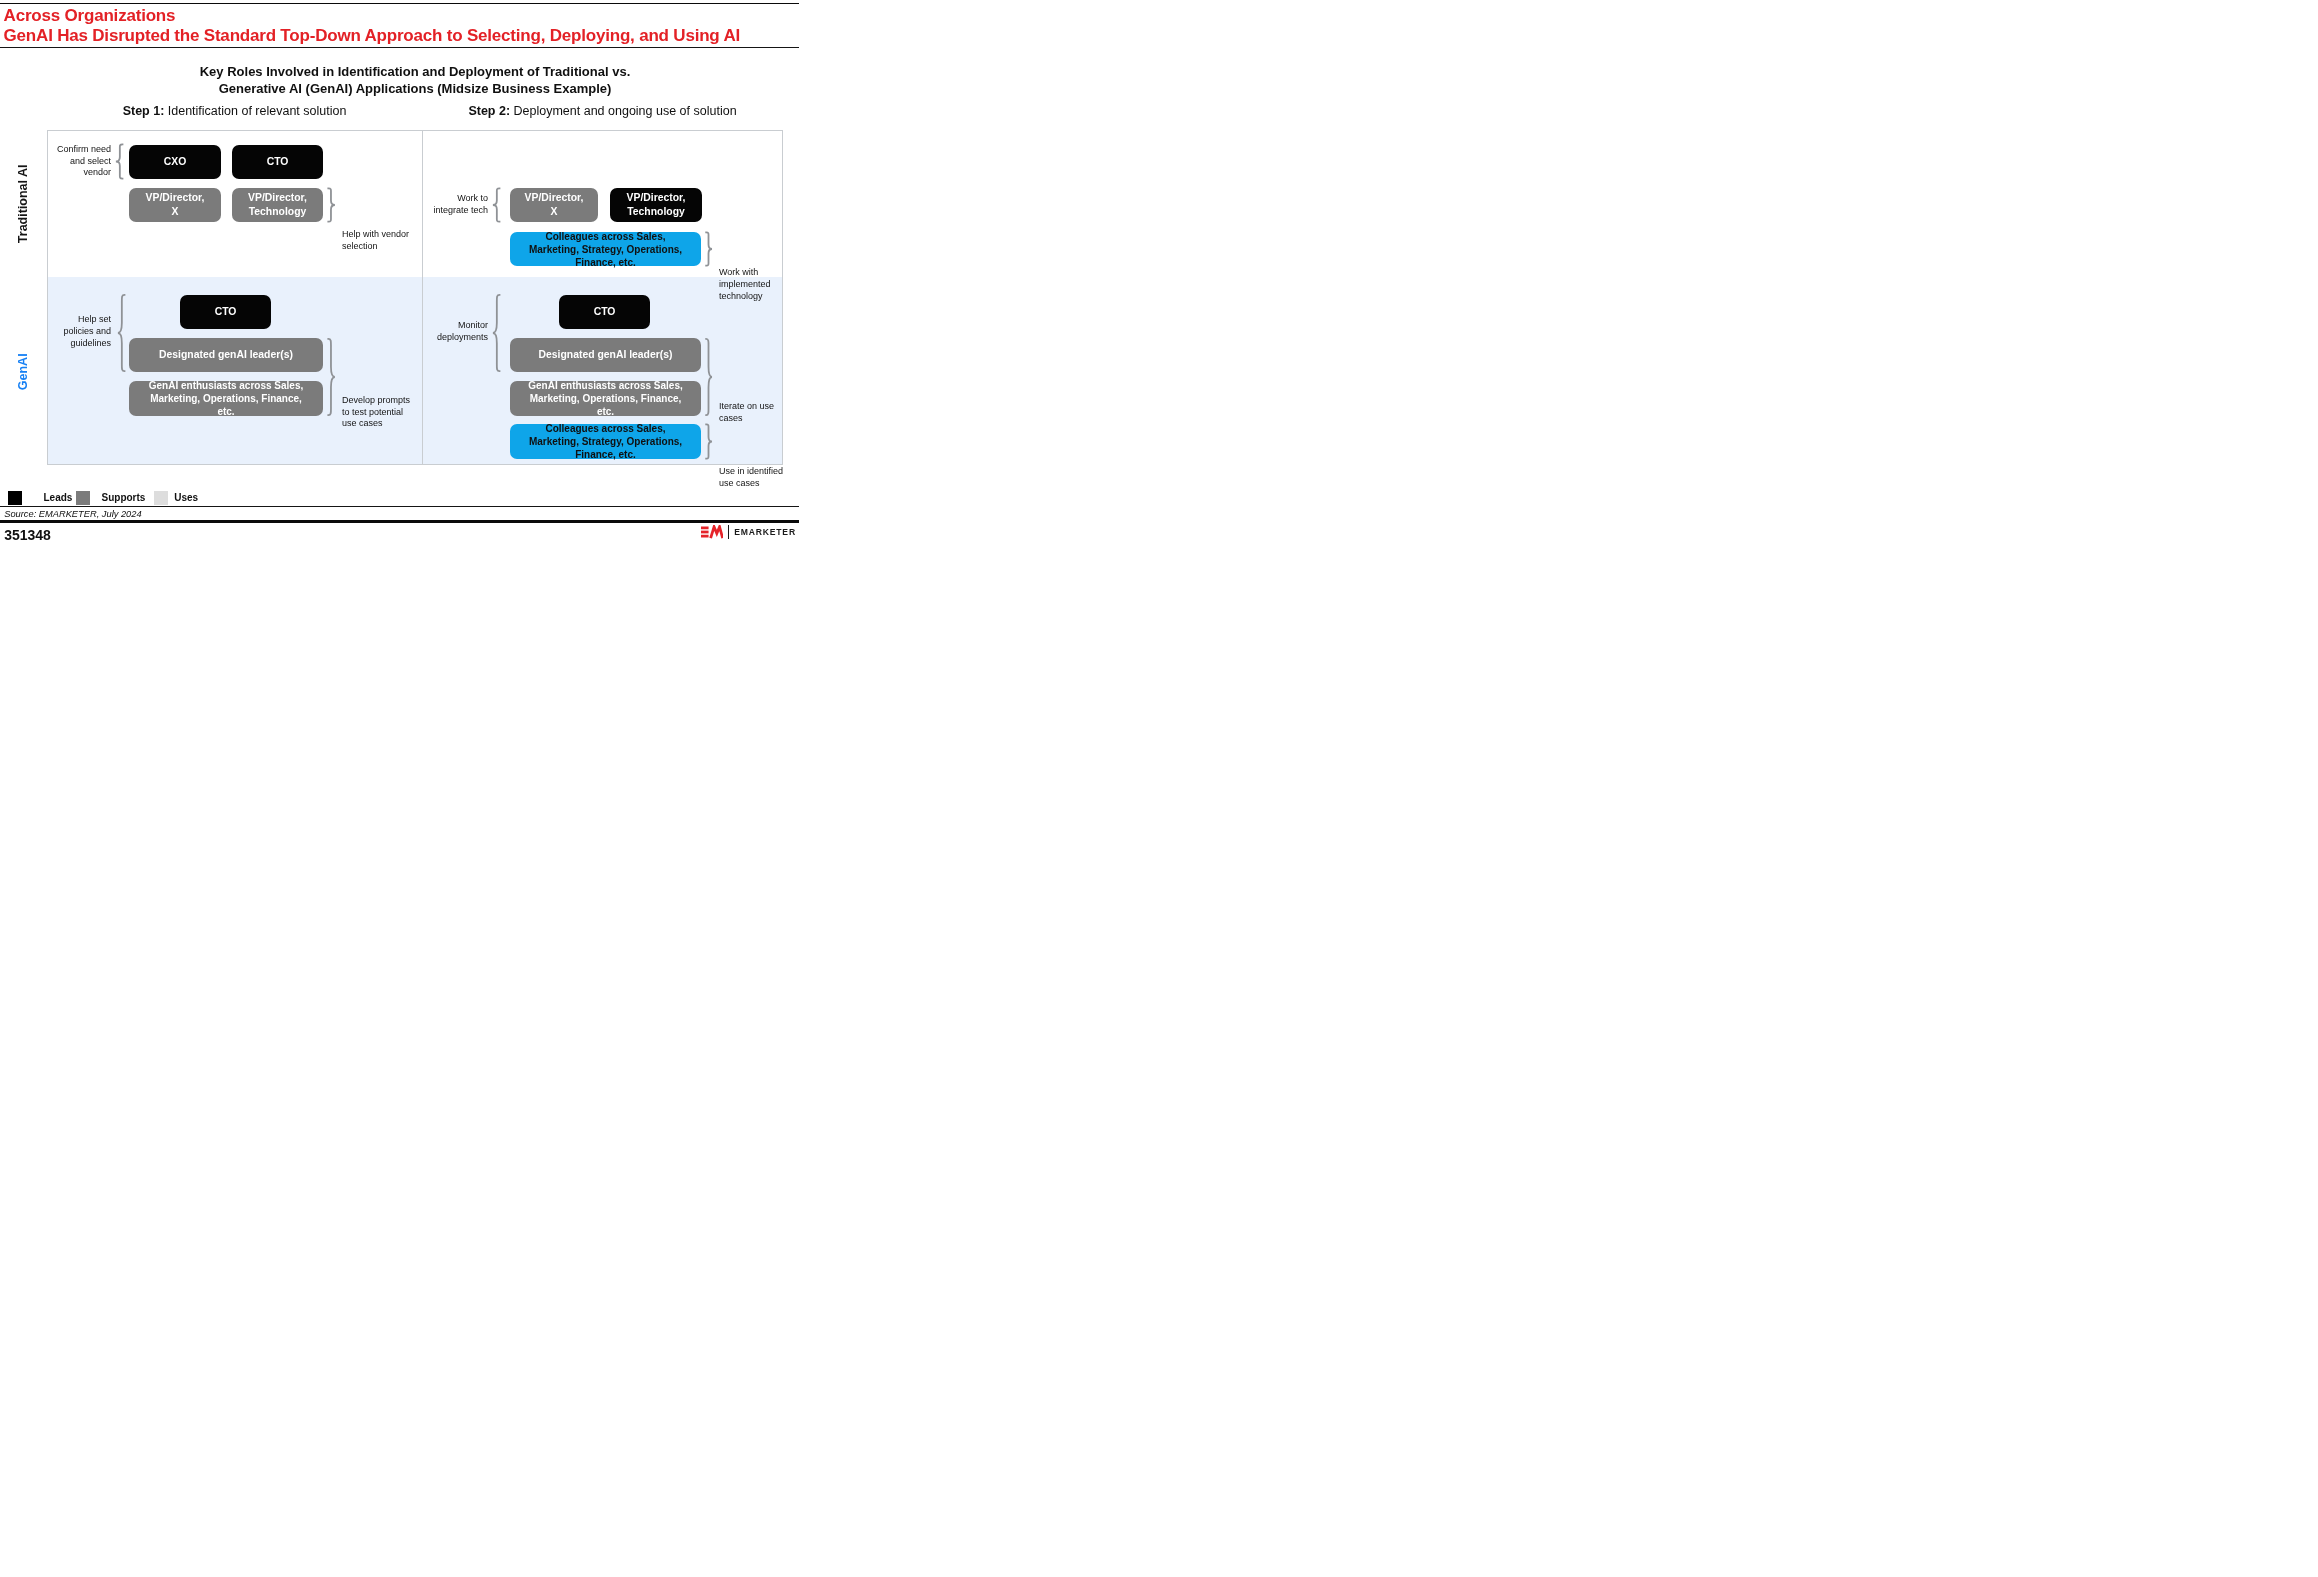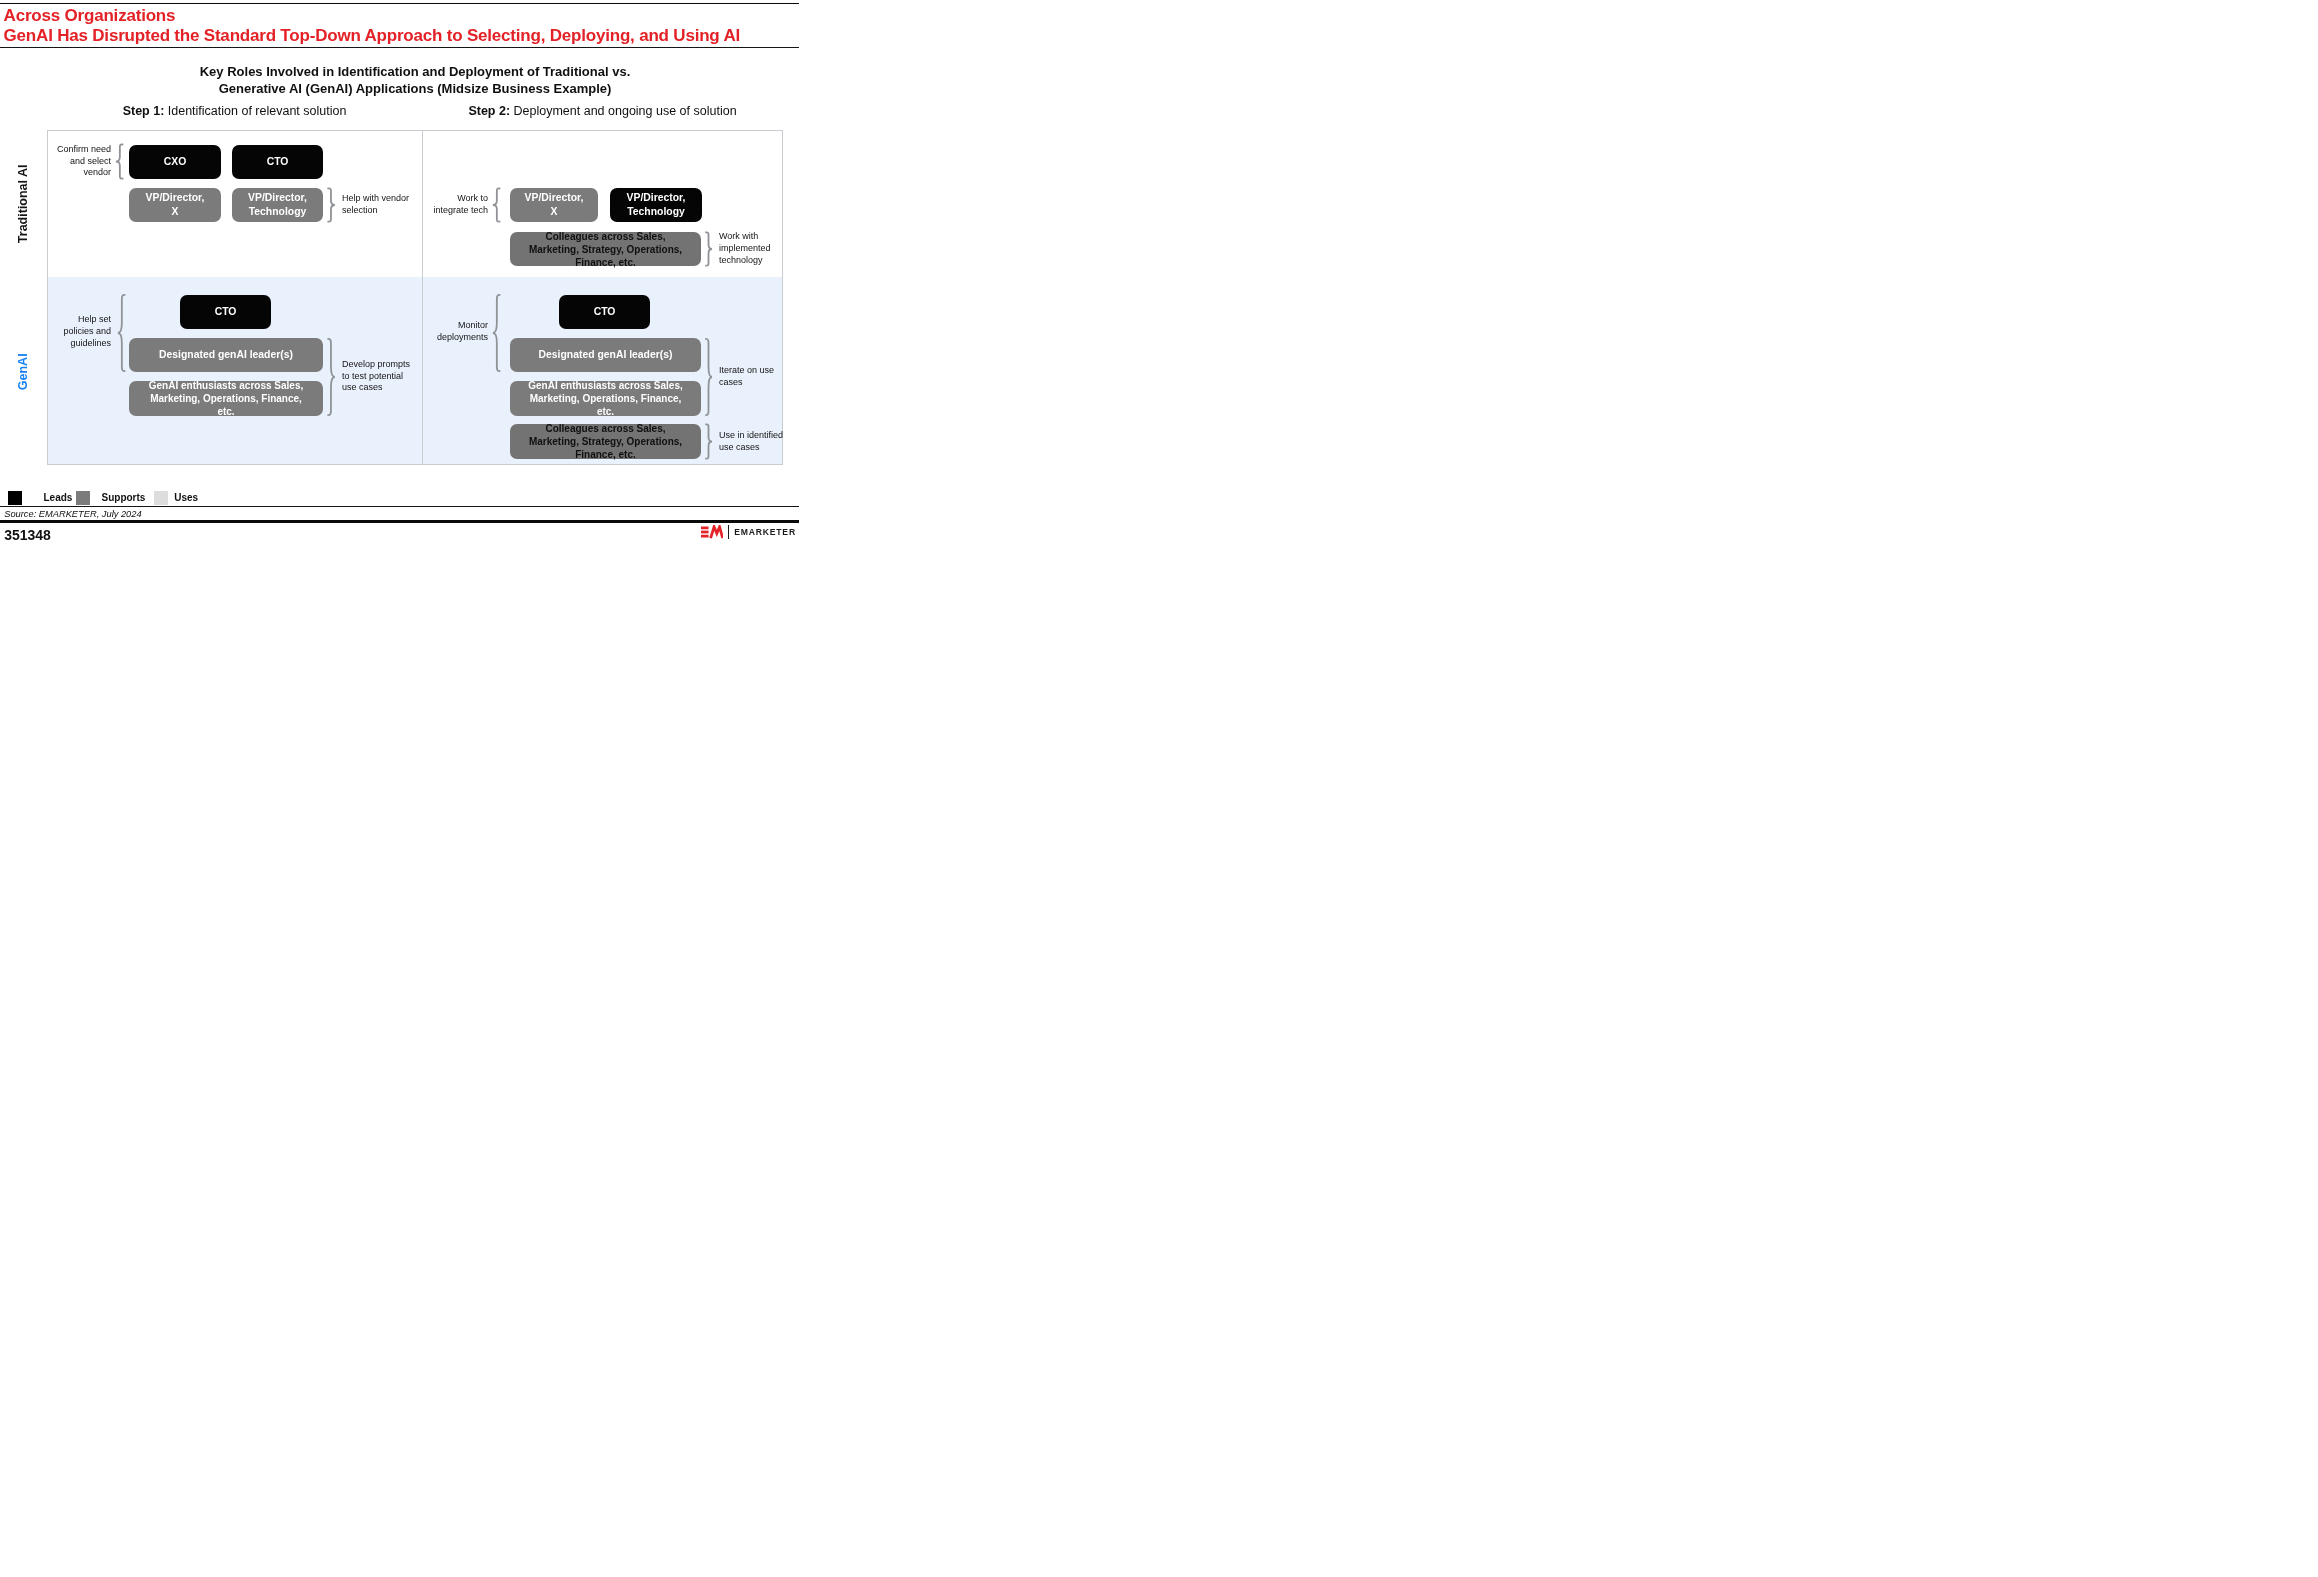--- a/index.html
+++ b/index.html
@@ -16,25 +16,25 @@
               border:0.8px solid #c9cdd1;box-sizing:border-box;}
   .genai-bg{position:absolute;left:48px;top:277px;width:735px;height:187px;background:#e9f1fc;}
   .divider-v{position:absolute;left:422px;top:130px;width:1px;height:335px;background:#c9cdd1;}
   .rowlab{position:absolute;left:-28.5px;width:104px;height:15.6px;text-align:center;
           font-size:12.5px;font-weight:700;transform:rotate(-90deg);white-space:nowrap;}
   .rowlab.blue{color:#1680f4;}
   .bx{position:absolute;display:flex;align-items:center;justify-content:center;text-align:center;
       font-weight:700;border-radius:7px;padding:0 14px;box-sizing:border-box;line-height:1.3;}
   .bx-black{background:#050505;color:#ffffff;}
   .bx-gray{background:#7b7b7b;color:#ffffff;}
-  .bx-light{background:#737373;color:#101010;}
+  .bx-light{background:#0ea5e9;color:#101010;}
   .fs20{font-size:10.4px;} .fs19{font-size:10px;}
   .lbl{position:absolute;display:flex;align-items:center;font-size:9px;color:#141414;line-height:1.3;}
   .lbl-r{justify-content:flex-end;text-align:right;}
-  .lbl-l{justify-content:flex-start;text-align:left;}
+  .lbl-l{justify-content:flex-start;text-align:left;margin-top:36px;}
   .brace{position:absolute;}
   .brace svg{width:100%;height:100%;display:block;overflow:visible;}
   .brace path{fill:none;stroke:#8f9296;stroke-width:1.8;vector-effect:non-scaling-stroke;stroke-linecap:square;}
   .legend-item{position:absolute;top:491px;display:flex;align-items:center;gap:6.7px;}
   .swatch{width:13.5px;height:13.5px;display:inline-block;}
   .legend-label{font-size:10px;font-weight:700;color:#101010;}
   .source{position:absolute;left:4.2px;top:509px;font-size:9.3px;font-style:italic;color:#101010;}
   .chartid{position:absolute;left:4.2px;top:527px;font-size:14px;font-weight:700;color:#101010;}
   .logo{position:absolute;right:3.1px;top:524px;height:15.6px;display:flex;align-items:center;gap:5.2px;}
   .logo-div{width:1px;height:14px;background:#1a1a1a;}

